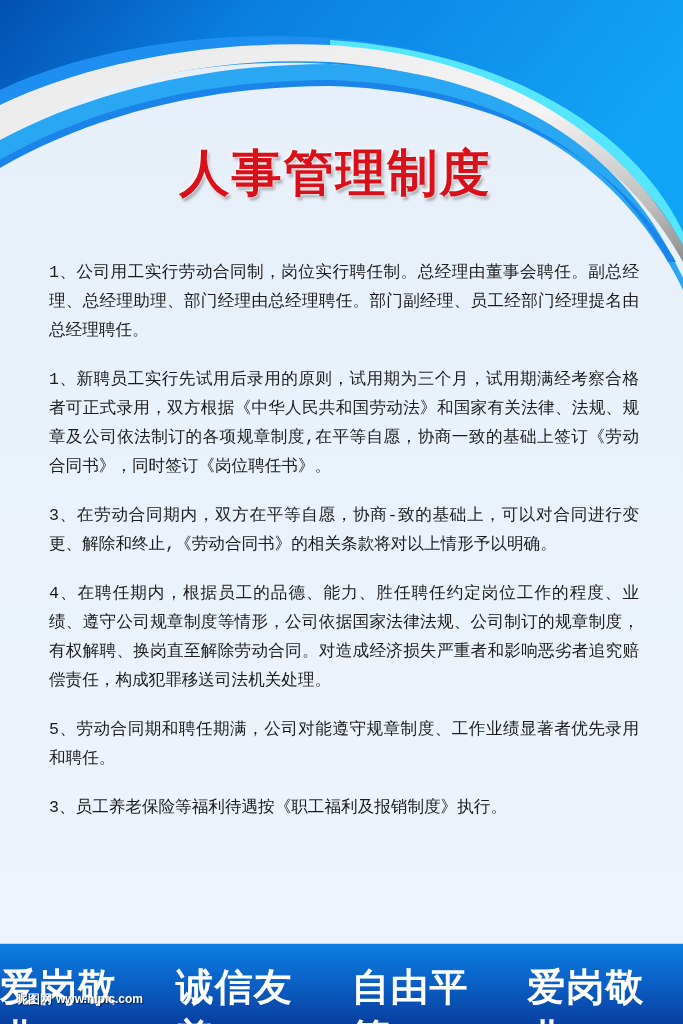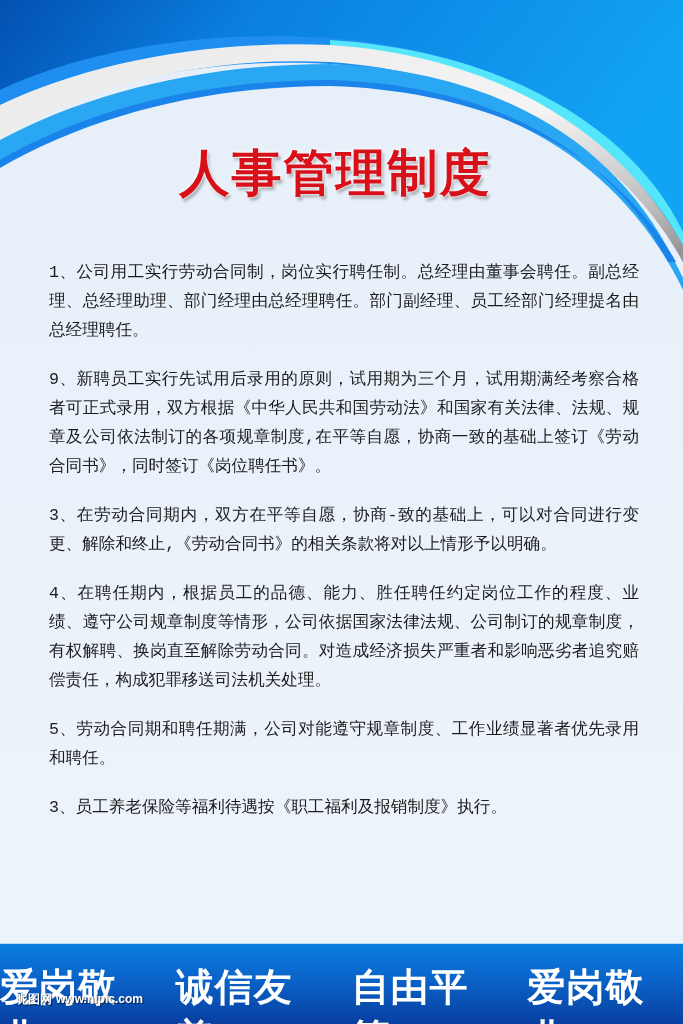--- a/index.html
+++ b/index.html
@@ -83,21 +83,21 @@
 
   <path d="M0,140 C90,92 205,64 330,64 C520,72 625,160 675,262 L683,278 L683,290 C630,180 520,88 330,82 C205,80 90,110 0,165 Z" fill="#2aa7f2"></path>
 
   <path d="M0,160 C90,108 205,80 330,80 C520,86 620,170 668,262 L676,262 C628,175 520,92 330,86 C205,86 90,116 0,168 Z" fill="#1a84ea"></path>
 </svg>
 
 <h1 class="title">人事管理制度</h1>
 
 <div class="content">
   <p class="para">1、公司用工实行劳动合同制，岗位实行聘任制。总经理由董事会聘任。副总经理、总经理助理、部门经理由总经理聘任。部门副经理、员工经部门经理提名由总经理聘任。</p>
-  <p class="para">9、新聘员工实行先试用后录用的原则，试用期为三个月，试用期满经考察合格者可正式录用，双方根据《中华人民共和国劳动法》和国家有关法律、法规、规章及公司依法制订的各项规章制度,在平等自愿，协商一致的基础上签订《劳动合同书》，同时签订《岗位聘任书》。</p>
+  <p class="para">1、新聘员工实行先试用后录用的原则，试用期为三个月，试用期满经考察合格者可正式录用，双方根据《中华人民共和国劳动法》和国家有关法律、法规、规章及公司依法制订的各项规章制度,在平等自愿，协商一致的基础上签订《劳动合同书》，同时签订《岗位聘任书》。</p>
   <p class="para">3、在劳动合同期内，双方在平等自愿，协商-致的基础上，可以对合同进行变更、解除和终止,《劳动合同书》的相关条款将对以上情形予以明确。</p>
   <p class="para">4、在聘任期内，根据员工的品德、能力、胜任聘任约定岗位工作的程度、业绩、遵守公司规章制度等情形，公司依据国家法律法规、公司制订的规章制度，有权解聘、换岗直至解除劳动合同。对造成经济损失严重者和影响恶劣者追究赔偿责任，构成犯罪移送司法机关处理。</p>
   <p class="para">5、劳动合同期和聘任期满，公司对能遵守规章制度、工作业绩显著者优先录用和聘任。</p>
   <p class="para">3、员工养老保险等福利待遇按《职工福利及报销制度》执行。</p>
 </div>
 
 <div class="footer">
   <div class="slogans">
     <span>爱岗敬业</span>
     <span>诚信友善</span>

